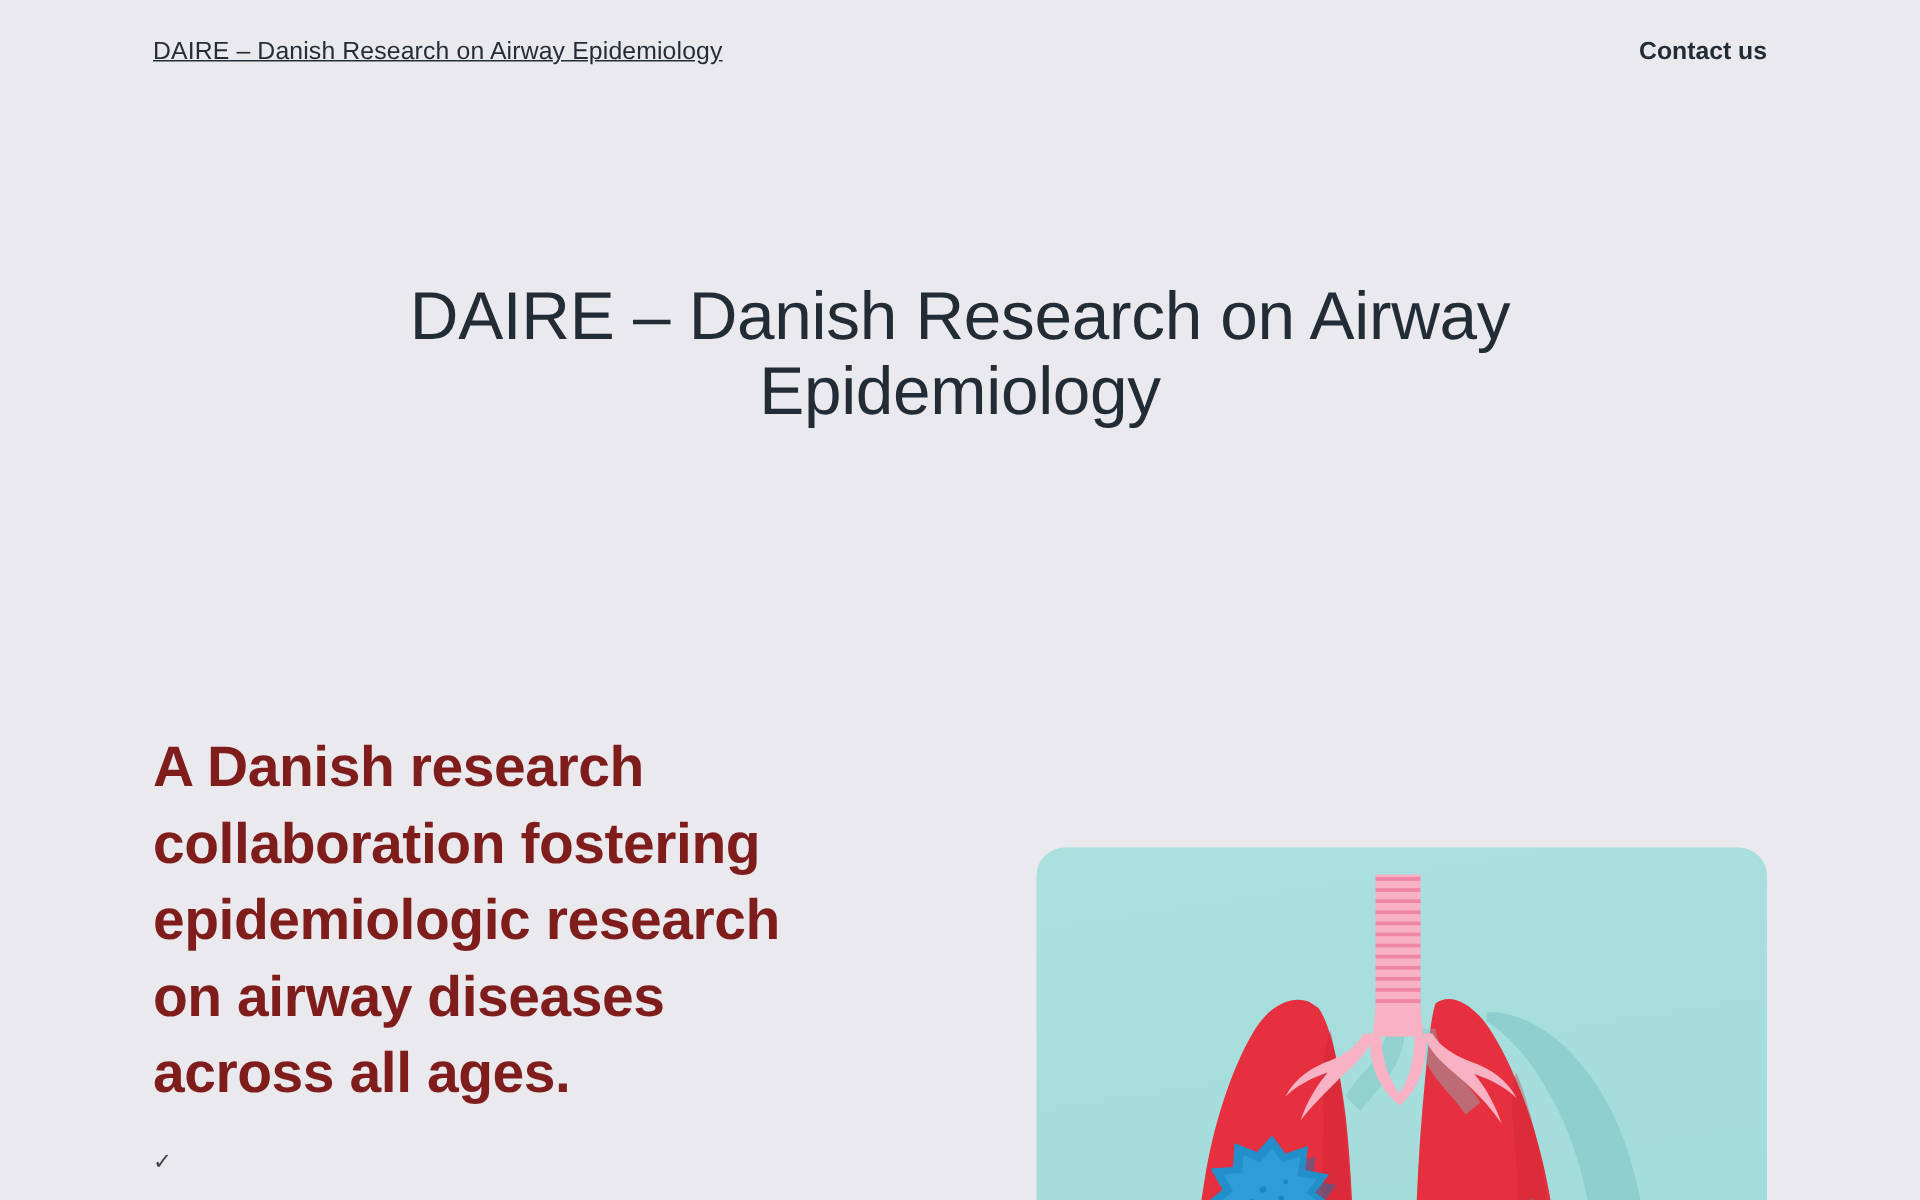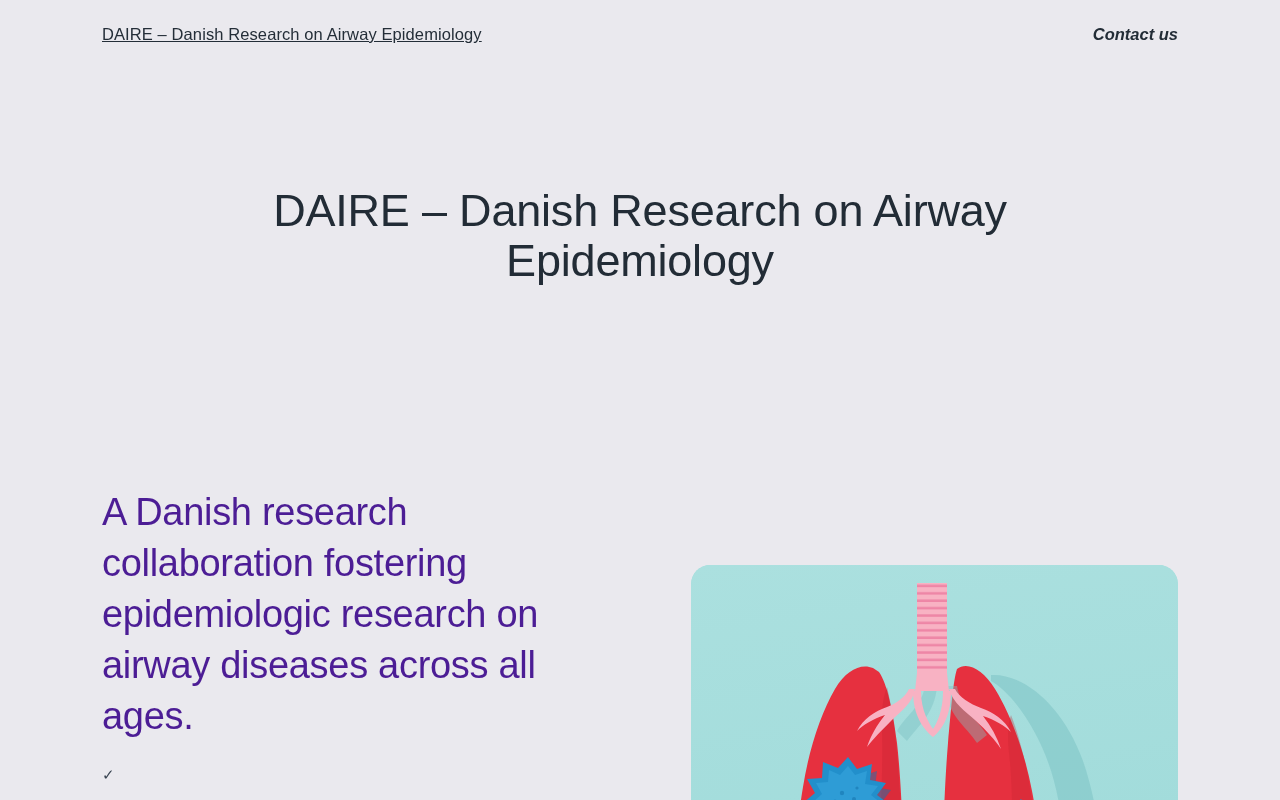--- a/index.html
+++ b/index.html
@@ -35,21 +35,20 @@
     color: #242e38;
     white-space: nowrap;
   }
   .nav-links { display: flex; align-items: center; gap: 28px; }
   .nav-link {
     font-size: 16.5px;
     font-weight: 700;
     color: #222c36;
     text-decoration: none;
     white-space: nowrap;
-    font-style: italic;
   }
 
   
   .hero {
     position: absolute;
     top: 186px;
     left: 0;
     width: 1280px;
     text-align: center;
     padding: 0 180px;
@@ -73,24 +72,24 @@
     align-items: flex-start;
   }
 
   .col-left {
     width: 590px;
     padding-left: 102px;
     padding-right: 30px;
   }
   .lede {
     font-size: 38px;
-    font-weight: 400;
+    font-weight: 700;
     line-height: 1.34;
     letter-spacing: -0.3px;
-    color: #4c1d95;
+    color: #7f1d1d;
   }
 
   .bullets {
     list-style: none;
     margin-top: 22px;
   }
   .bullet {
     display: flex;
     align-items: flex-start;
     gap: 13px;

